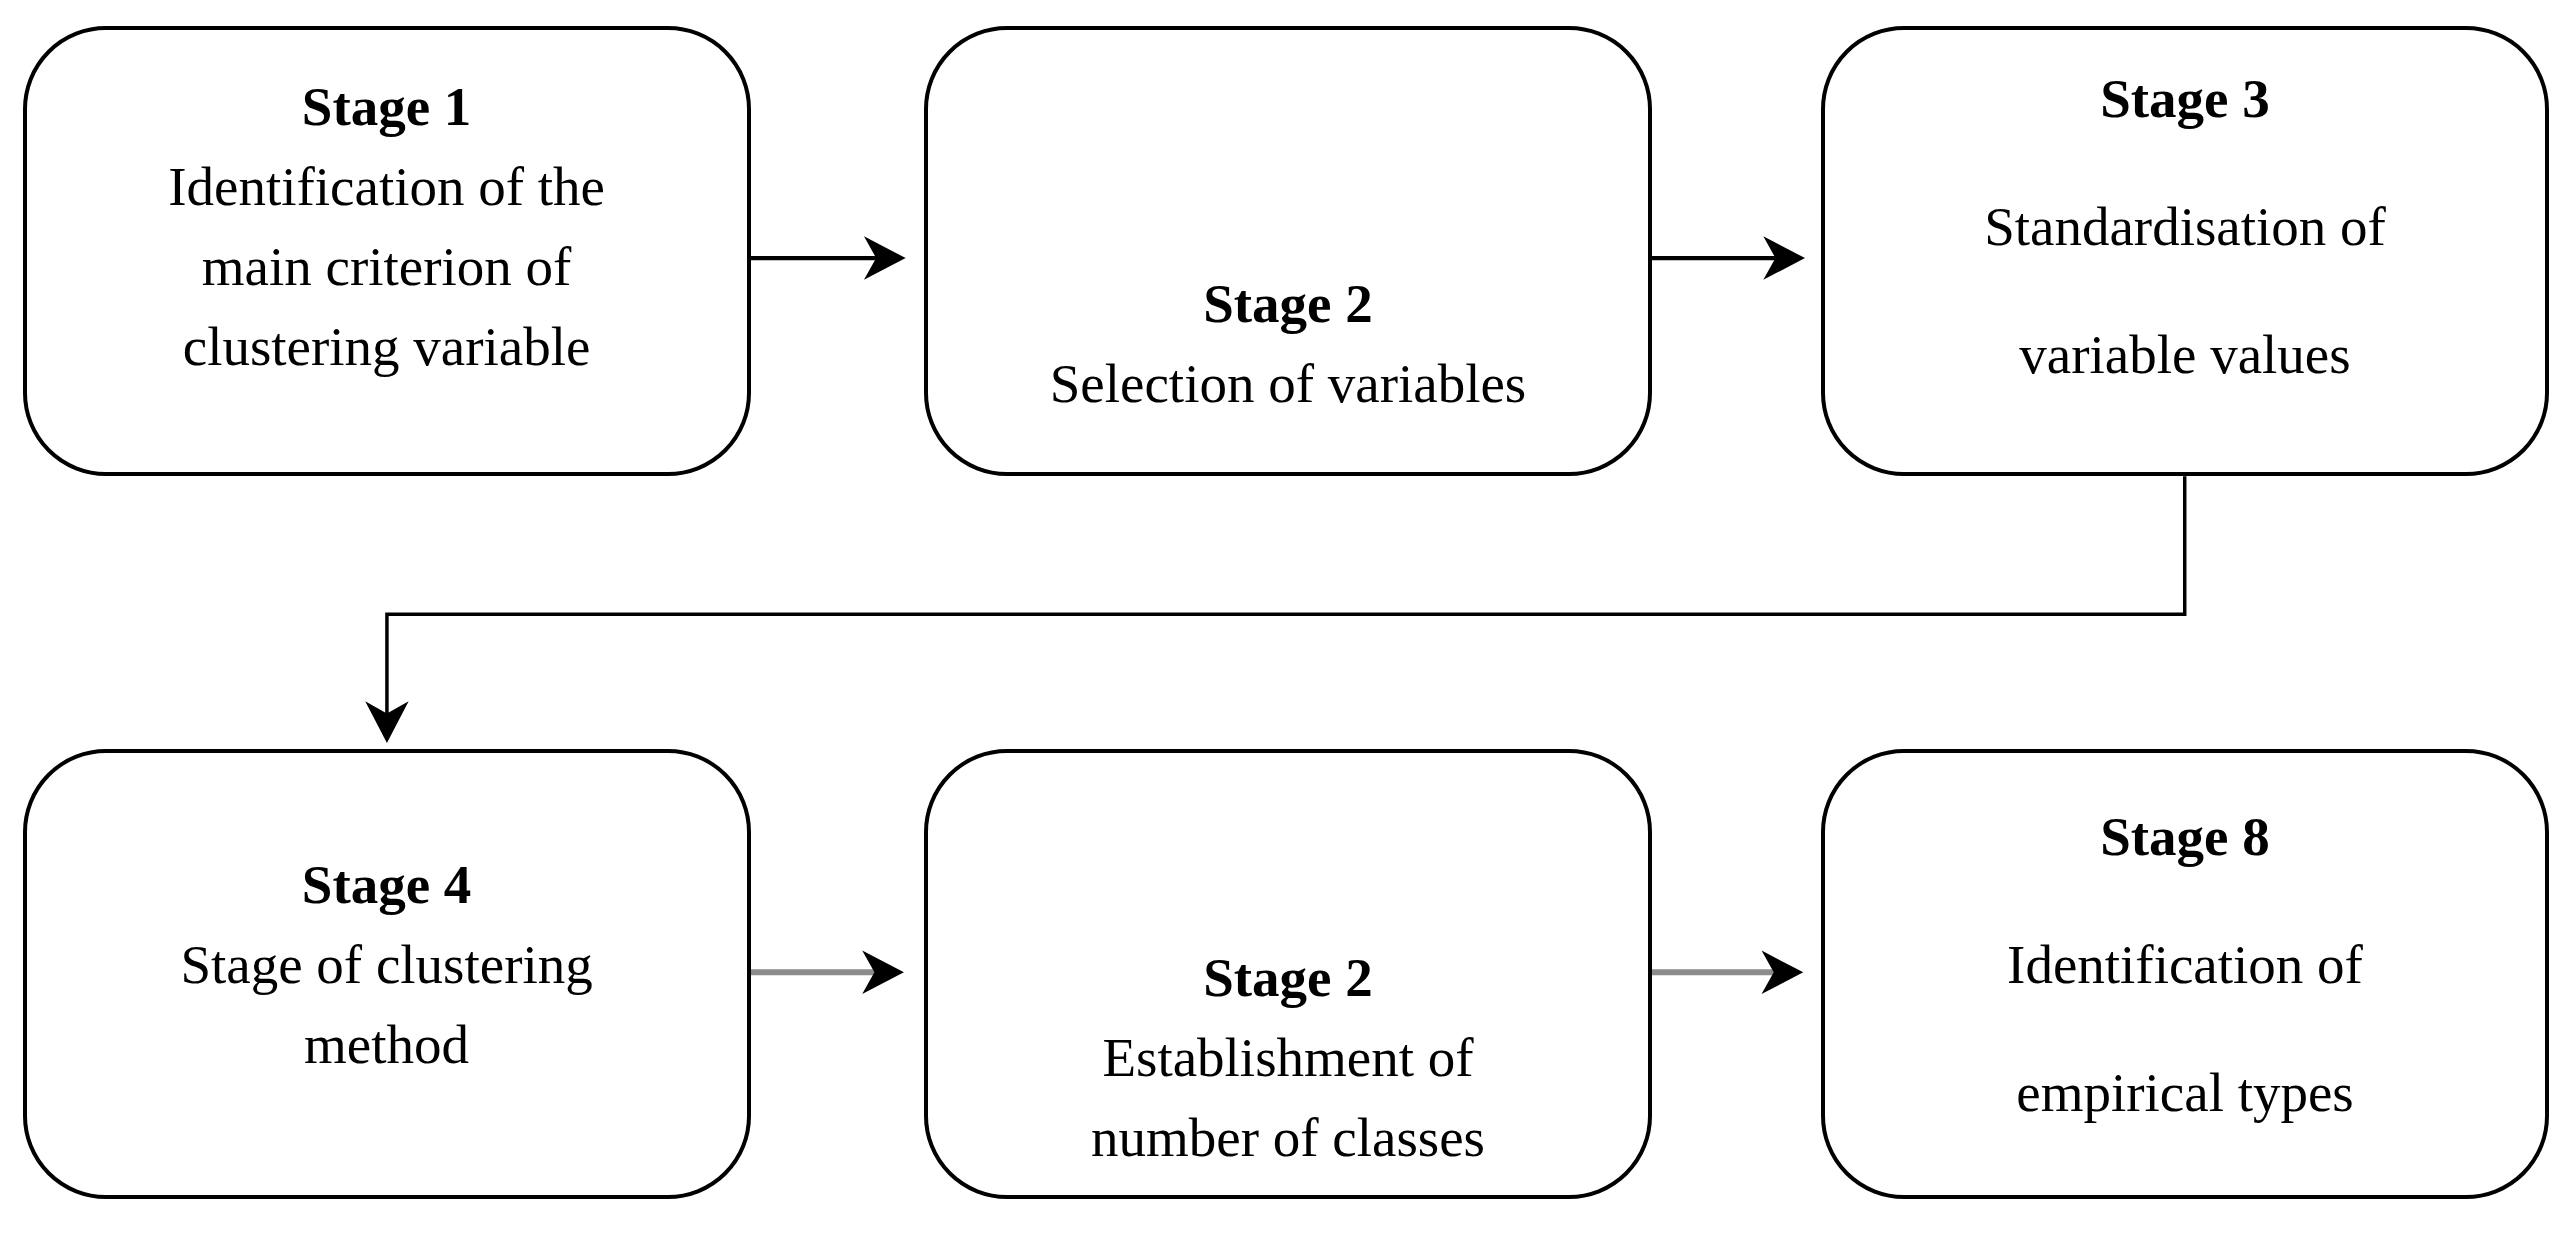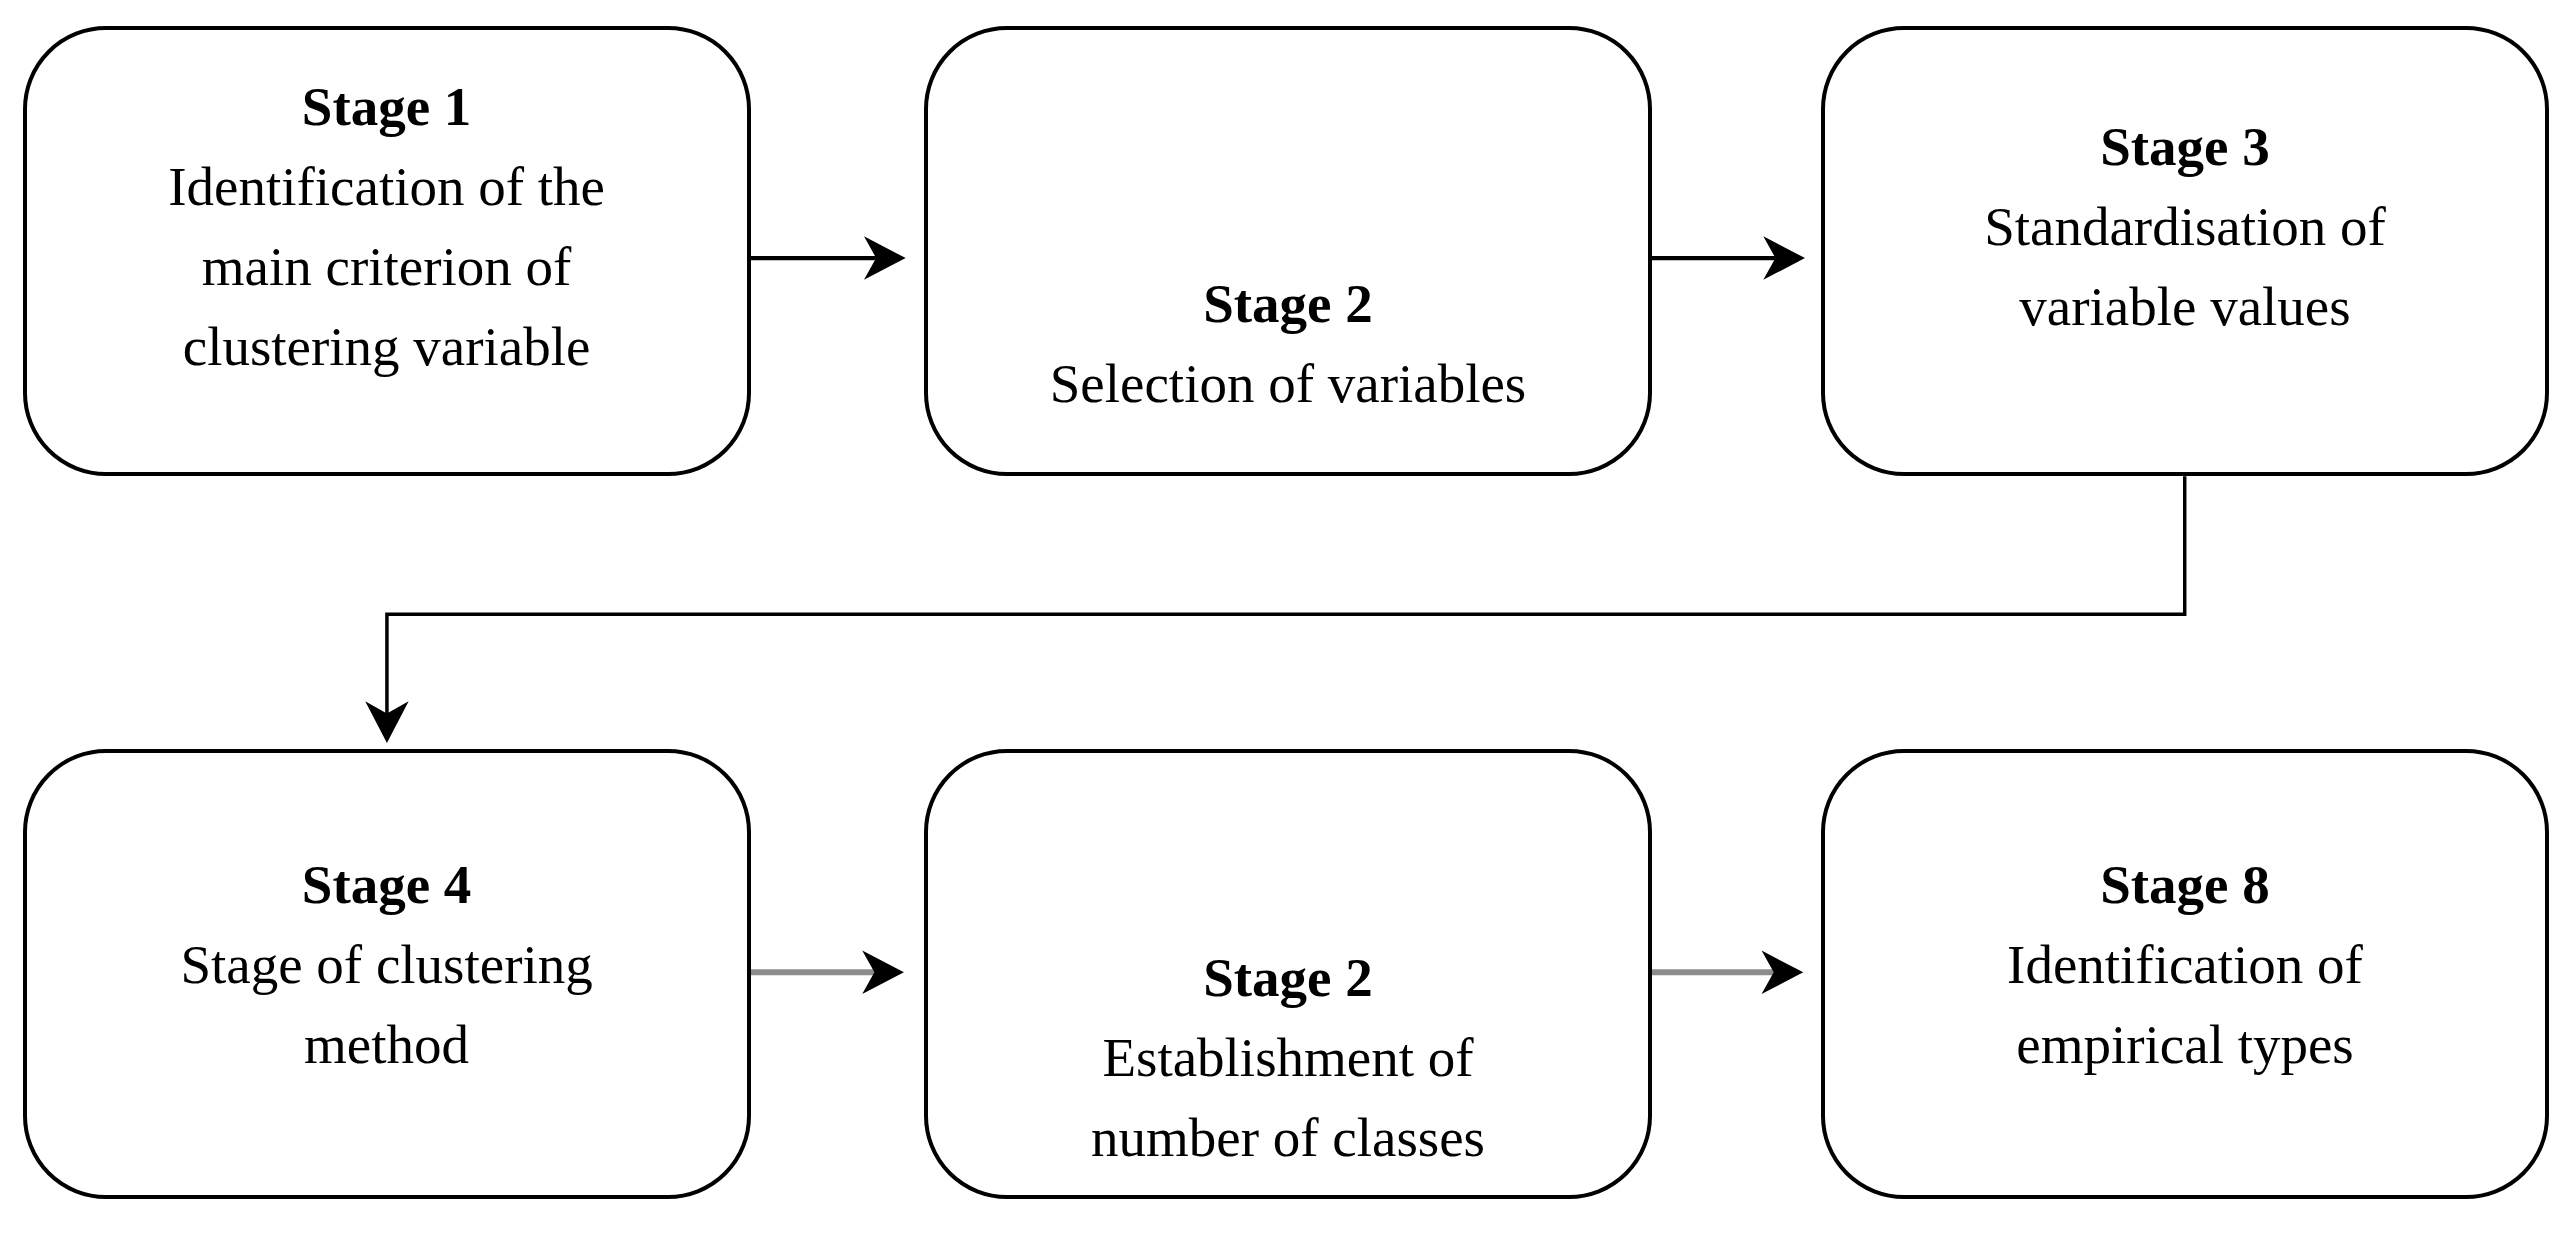--- a/index.html
+++ b/index.html
@@ -29,21 +29,21 @@
     display: flex;
     flex-direction: column;
     justify-content: center;
     align-items: center;
     text-align: center;
   }
   .row1 { top: 26px; padding-bottom: 48px; }
   .row2 { top: 749px; padding-bottom: 17.4px; }
   .col1 { left: 22.6px; }
   .col2 { left: 924px; justify-content: flex-end; }
-  .col3 { left: 1821px; }
+  .col3 { left: 1821px; gap: 48px; }
   .stage-title {
     font-size: 55px;
     line-height: 80px;
     font-weight: 700;
     white-space: nowrap;
   }
   .stage-line {
     font-size: 55px;
     line-height: 80px;
     font-weight: 400;

